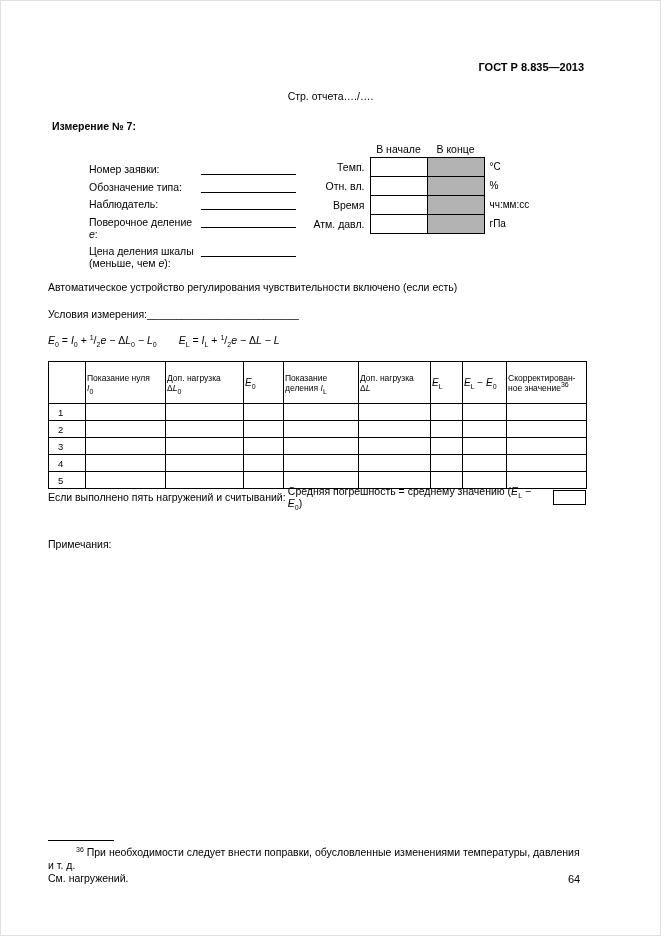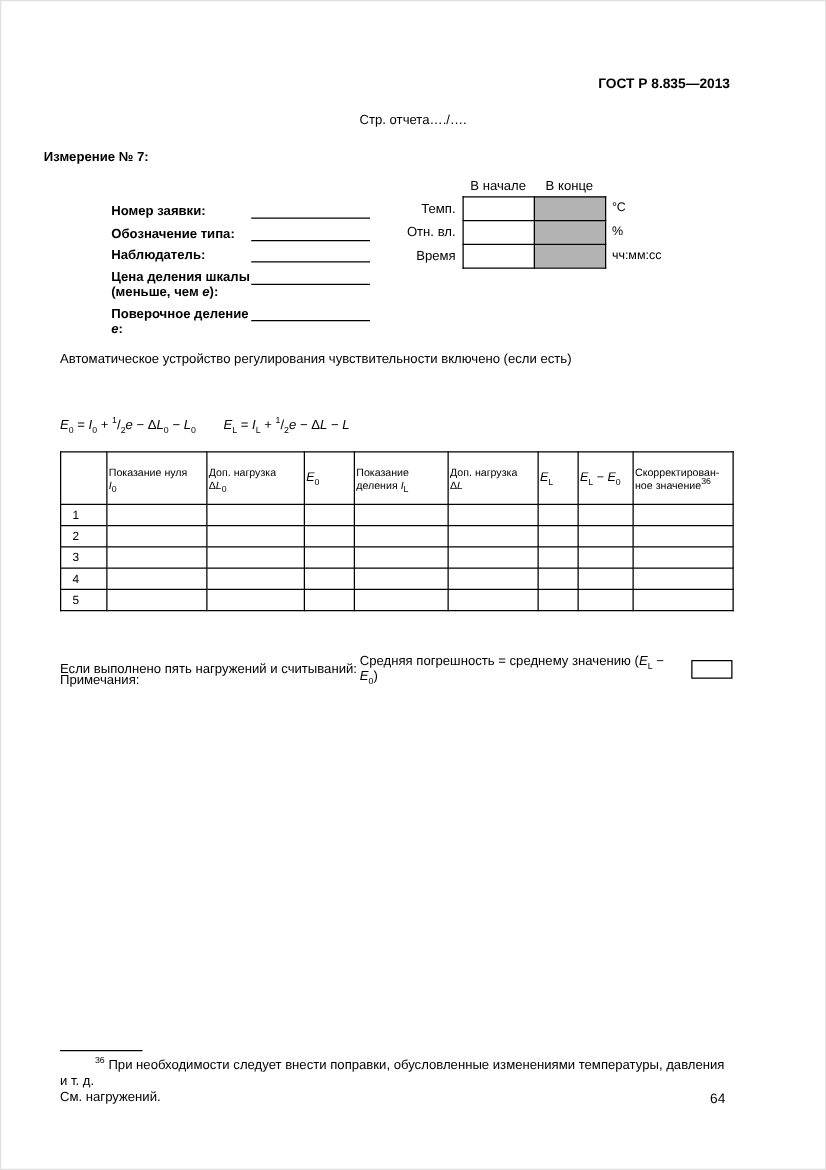--- a/index.html
+++ b/index.html
@@ -6,26 +6,26 @@
   html,body { background:#fff; }
   .page {
     position:relative; width:661px; height:936px; background:#ffffff;
     font-family:"Liberation Sans", sans-serif; font-size:10.5px; color:#000;
     overflow:hidden; border:1px solid #e0e0e0;
   }
   sub, sup { font-size:7px; line-height:0; }
 
   .doc-number { position:absolute; top:60px; right:76px; font-weight:bold; font-size:11px; }
   .page-ref   { position:absolute; top:89px; left:0; width:100%; text-align:center; }
-  .measure-title { position:absolute; top:119px; left:34px; font-weight:bold; }
+  .measure-title { position:absolute; top:119px; left:51px; font-weight:bold; }
 
   
   .left-form { position:absolute; top:162px; left:88px; }
   .lf-row { display:flex; align-items:flex-start; margin-bottom:5.5px; }
-  .lf-label { width:112px; line-height:12px;font-weight:bold; }
+  .lf-label { width:112px; line-height:12px; }
   .lf-line { display:inline-block; width:95px; height:12px; border-bottom:1px solid #000; }
 
   
   .cond-block { position:absolute; top:140px; left:299px; }
   .cond-table { border-collapse:collapse; }
   .cond-table td { font-size:10.5px; height:19px; }
   .cond-hdr td { height:16px; text-align:center; border:none; }
   td.c-label { width:70px; text-align:right; padding-right:5px; white-space:nowrap; }
   td.c-val   { width:57px; border:1px solid #000; }
   td.c-gray  { background:var(--gray-cell,#b3b3b3); }
@@ -35,21 +35,21 @@
   .cond-line { position:absolute; top:307px; left:47px; }
   .formulas  { position:absolute; top:333px; left:47px; display:flex; gap:22px; }
 
   
   .results { position:absolute; top:360px; left:47px; width:538px; border-collapse:collapse; table-layout:fixed; }
   .results th, .results td { border:1px solid #000; }
   .results th { font-weight:normal; font-size:8.5px; line-height:10px; text-align:left; vertical-align:middle; height:42px; padding:2px 1px; }
   .results th.fsym { font-size:10px; }
   .results td { height:17px; font-size:9.5px; padding-left:9px; }
 
-  .summary { position:absolute; top:522px; left:47px; width:538px; display:flex; align-items:center; }
+  .summary { position:absolute; top:484px; left:47px; width:538px; display:flex; align-items:center; }
   .s-left { width:243px; }
   .s-box  { width:33px; height:15px; border:1px solid #000; margin-left:8px; flex:none; }
 
   .notes-label { position:absolute; top:537px; left:47px; }
 
   .footnote-rule { position:absolute; top:839px; left:47px; width:66px; border-top:1px solid #000; }
   .footnote { position:absolute; top:845px; left:47px; width:540px; line-height:13px; }
   .fn-line1 { text-indent:28px; }
   .page-number { position:absolute; top:872px; left:567px; font-size:11px; }
 </style>
@@ -69,25 +69,25 @@
     </div>
     <div class="lf-row">
       <span class="lf-label"><span>Обозначение типа:</span></span>
       <span class="lf-line"></span>
     </div>
     <div class="lf-row">
       <span class="lf-label"><span>Наблюдатель:</span></span>
       <span class="lf-line"></span>
     </div>
     <div class="lf-row">
+      <span class="lf-label"><span>Поверочное деление </span><span style="font-style: italic;">e</span><span>:</span></span>
+      <span class="lf-line"></span>
+    </div>
+    <div class="lf-row">
       <span class="lf-label"><span>Цена деления шкалы</span><br><span>(меньше, чем </span><span style="font-style: italic;">e</span><span>):</span></span>
-      <span class="lf-line"></span>
-    </div>
-    <div class="lf-row">
-      <span class="lf-label"><span>Поверочное деление </span><span style="font-style: italic;">e</span><span>:</span></span>
       <span class="lf-line"></span>
     </div>
   </div>
 
   <div class="cond-block">
     <table class="cond-table">
       <tbody>
           <tr class="cond-hdr">
         <td class="c-label"></td>
         <td>В начале</td>
@@ -105,25 +105,32 @@
         <td class="c-val"></td>
         <td class="c-val c-gray"></td>
         <td class="c-unit">%</td>
       </tr>
       <tr>
         <td class="c-label">Время</td>
         <td class="c-val"></td>
         <td class="c-val c-gray"></td>
         <td class="c-unit">чч:мм:сс</td>
       </tr>
+      <tr>
+        <td class="c-label">Атм. давл.</td>
+        <td class="c-val"></td>
+        <td class="c-val c-gray"></td>
+        <td class="c-unit">гПа</td>
+      </tr>
     </tbody>
       </table>
   </div>
 
   <div class="auto-note">Автоматическое устройство регулирования чувствительности включено (если есть)</div>
+  <div class="cond-line">Условия измерения:__________________________</div>
 
   <div class="formulas">
     <span><span style="font-style: italic;">E</span><sub>0</sub><span> = </span><span style="font-style: italic;">I</span><sub>0</sub><span> + </span><sup>1</sup><span>/</span><sub>2</sub><span style="font-style: italic;">e</span><span> − Δ</span><span style="font-style: italic;">L</span><sub>0</sub><span> − </span><span style="font-style: italic;">L</span><sub>0</sub></span>
     <span><span style="font-style: italic;">E</span><sub>L</sub><span> = </span><span style="font-style: italic;">I</span><sub>L</sub><span> + </span><sup>1</sup><span>/</span><sub>2</sub><span style="font-style: italic;">e</span><span> − Δ</span><span style="font-style: italic;">L</span><span> − </span><span style="font-style: italic;">L</span></span>
   </div>
 
   <table class="results">
     <colgroup>
       <col style="width:37px">
         <col style="width:80px">

